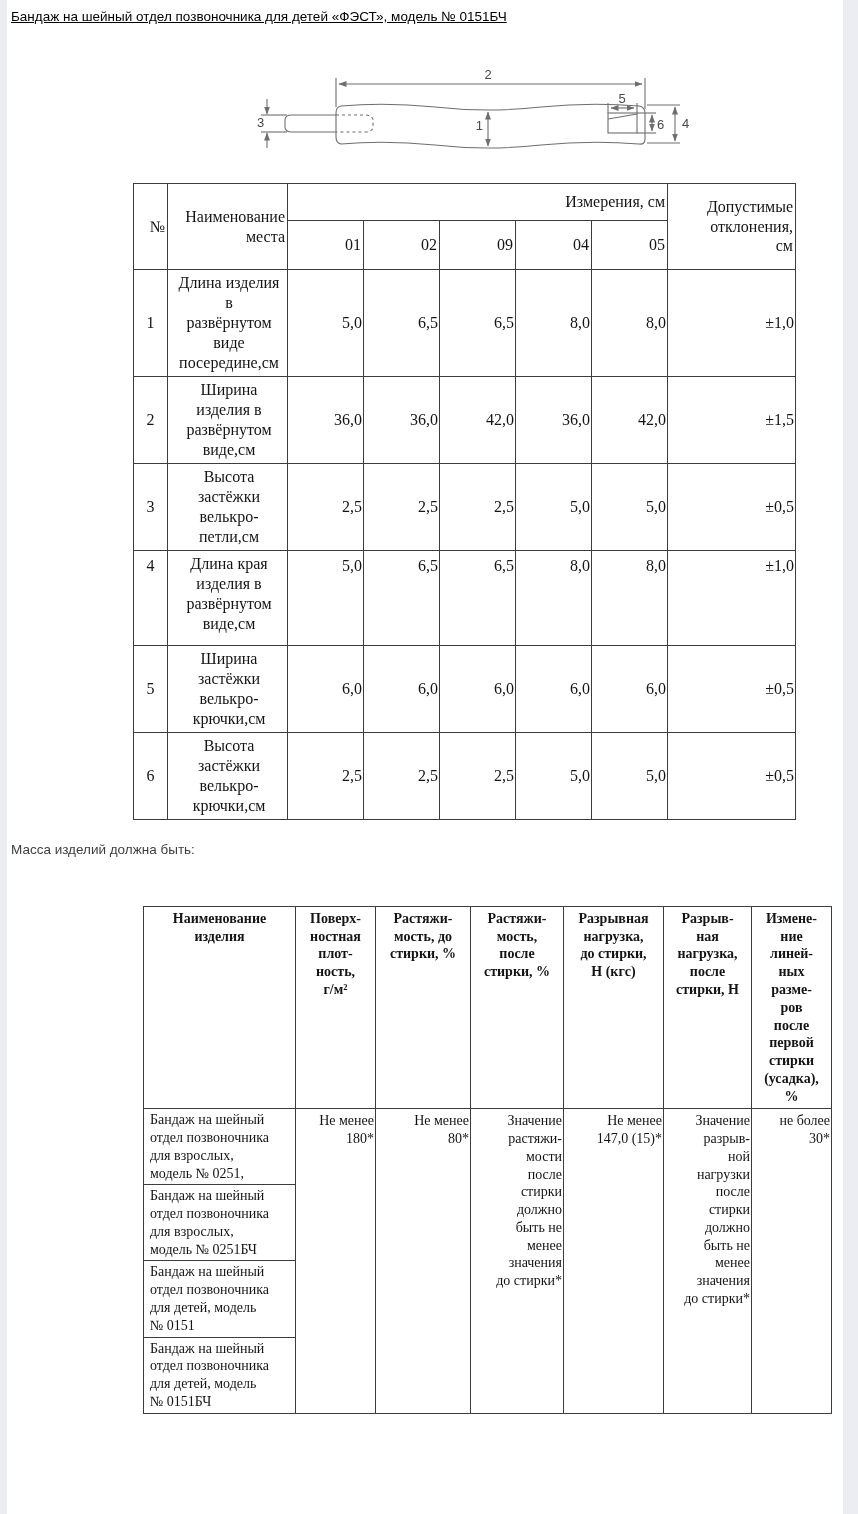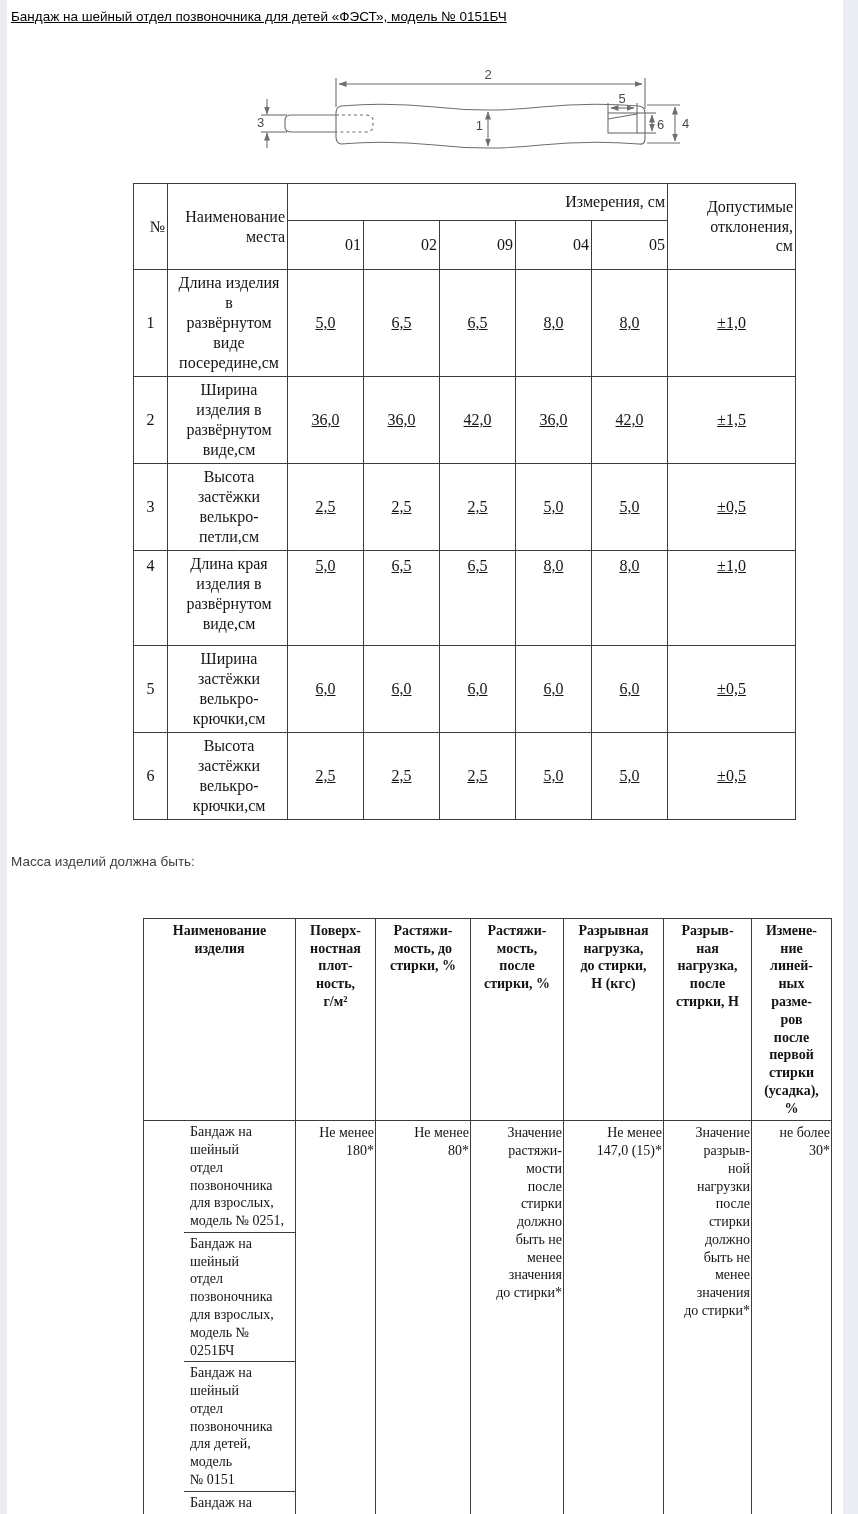--- a/index.html
+++ b/index.html
@@ -21,38 +21,38 @@
 
   table{border-collapse:collapse;table-layout:fixed;}
   th,td{border:1px solid #3c3c3c;}
 
   .t1{margin:15px 0 0 126px;width:662px;font-family:"Liberation Serif",serif;
       font-size:16px;color:#141414;}
   .t1 th{font-weight:normal;text-align:right;white-space:pre-line;line-height:1.22;padding:2px;}
   .t1 td{line-height:1.25;}
   .t1 .num{text-align:center;}
   .t1 .place{text-align:center;padding:3px 4px 3px 7px;white-space:pre-line;}
-  .t1 .val,.t1 .tol{text-align:center;text-decoration:underline;}
+  .t1 .val,.t1 .tol{text-align:right;}
   .t1 tr.top-vals .num,.t1 tr.top-vals .val,.t1 tr.top-vals .tol{vertical-align:top;padding-top:5px;}
 
-  .mass{margin:32px 0 0 4px;font-size:13.5px;line-height:1.55;}
+  .mass{margin:20px 0 0 4px;font-size:13.5px;line-height:1.55;}
   .mass .item{padding-left:3px;}
 
   .link{margin:19px 0 0 4px;font-size:13.5px;}
   .link a{color:#3e3e3e;text-decoration:underline;cursor:pointer;}
 
   .t2{margin:45px 0 0 136px;width:688px;font-family:"Liberation Serif",serif;
       font-size:14px;color:#141414;}
   .t2 th{font-weight:bold;text-align:center;vertical-align:top;white-space:pre-line;
          line-height:1.27;padding:3px 2px;}
   .t2 td{vertical-align:top;}
   .t2 .vals{text-align:right;white-space:pre-line;line-height:1.27;padding-top:3px;}
   .t2 .products{padding:0;}
   .product{box-sizing:border-box;min-height:73px;padding:2px 4px 2px 6px;
-           border-bottom:1px solid #3c3c3c;white-space:pre-line;line-height:1.27;margin-left:40px;}
+           border-bottom:1px solid #3c3c3c;white-space:pre-line;line-height:1.27;}
   .product:last-child{border-bottom:none;}
 </style>
 </head>
 <body>
 
 <div class="strip left"></div>
 <div class="strip right"></div>
 
 <div class="content">
 

